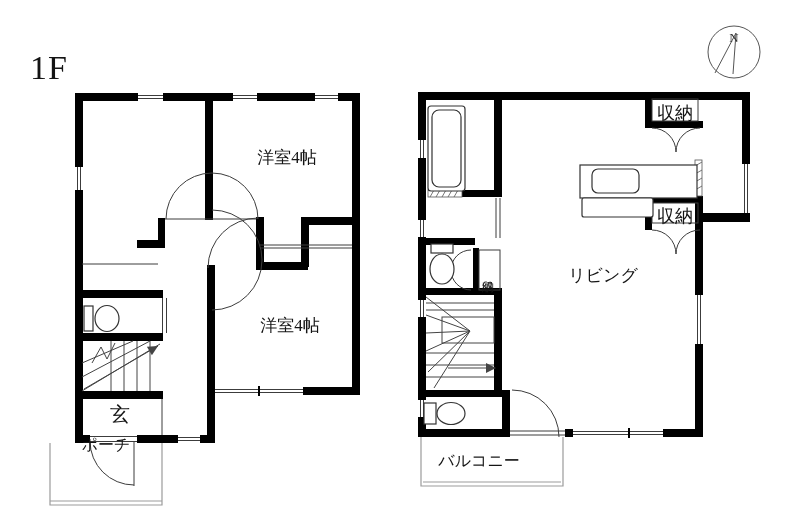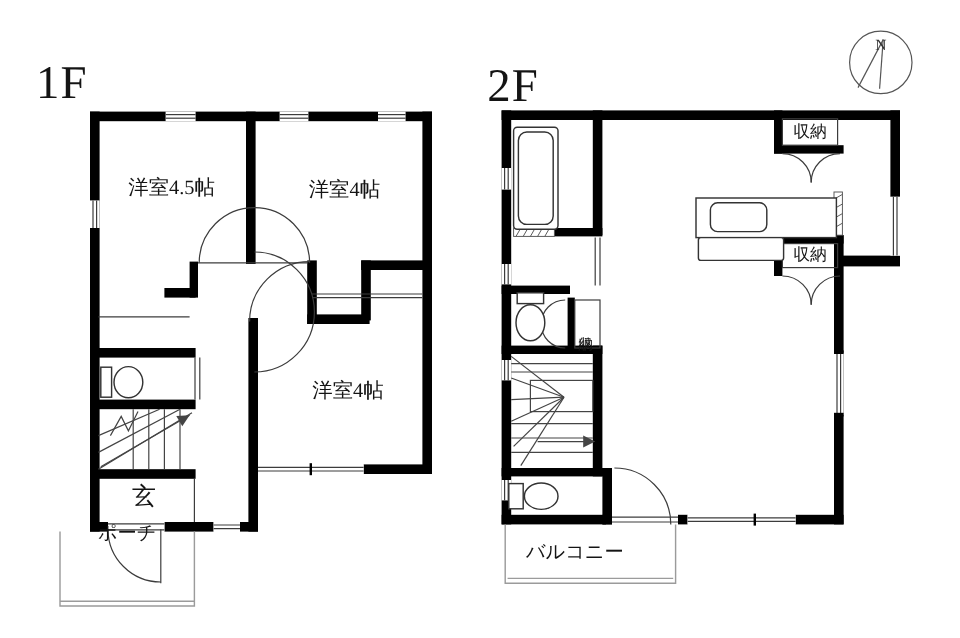--- a/index.html
+++ b/index.html
@@ -1,23 +1,23 @@
 <!DOCTYPE html>
 <html><head>
 <meta charset="utf-8">
 <style>
   html,body{margin:0;padding:0;background:#fff;}
   .canvas{position:relative;width:800px;height:532px;background:#fff;overflow:hidden;
           font-family:"Liberation Serif","DejaVu Serif",serif;color:#141414;}
   svg{position:absolute;left:0;top:0;}
   .lbl{position:absolute;text-align:center;line-height:1.15;color:#141414;
        font-family:"Liberation Serif","DejaVu Serif",serif;}
-  .floor-title{font-size:39px;letter-spacing:1px;}
+  .floor-title{font-size:34px;letter-spacing:1px;}
   .room{font-size:17px;}
-  .small{font-size:14px;}
+  .small{font-size:18px;}
   .vert{writing-mode:vertical-rl;text-orientation:upright;line-height:1;}
   .ldk-block{position:absolute;left:505px;top:265px;width:196px;text-align:center;
              font-size:17px;line-height:1.3;}
 </style>
 </head>
 <body>
 
 <div class="canvas">
 
 <svg width="800" height="532" viewBox="0 0 800 532">
@@ -240,29 +240,28 @@
 
   <g stroke="#555" stroke-width="1" fill="none">
     <circle cx="734" cy="52" r="26"></circle>
     <line x1="715" y1="73" x2="736" y2="33"></line>
     <line x1="733" y1="74" x2="736" y2="33"></line>
     <text x="734" y="42" text-anchor="middle" font-size="13" fill="#333" font-family="Liberation Serif, DejaVu Serif, serif" stroke="none">N</text>
   </g>
 </svg>
 
   <div class="lbl floor-title" style="left:30px;top:48px;width:60px;text-align:left;">1F</div>
-  <div class="lbl floor-title" style="left:406px;top:50px;width:60px;text-align:left;">2F</div>
-
-  <div class="lbl room" style="left:82px;top:147px;width:122px;">洋室4.5帖</div>
+
   <div class="lbl room" style="left:213px;top:148px;width:148px;">洋室4帖</div>
   <div class="lbl room" style="left:216px;top:316px;width:148px;">洋室4帖</div>
   <div class="lbl" style="left:90px;top:403px;width:60px;font-size:20px;">玄</div>
   <div class="lbl" style="left:60px;top:436px;width:92px;font-size:16px;">ポーチ</div>
 
   <div class="lbl small" style="left:652px;top:103px;width:46px;">収納</div>
   <div class="lbl small" style="left:652px;top:206px;width:46px;">収納</div>
   <div class="lbl vert" style="left:482px;top:252px;height:38px;font-size:12px;">収納</div>
 
   <div class="ldk-block">
+    <div>リビング</div>
   </div>
 
   <div class="lbl" style="left:421px;top:452px;width:116px;font-size:16px;">バルコニー</div>
 </div>
 
 </body></html>

